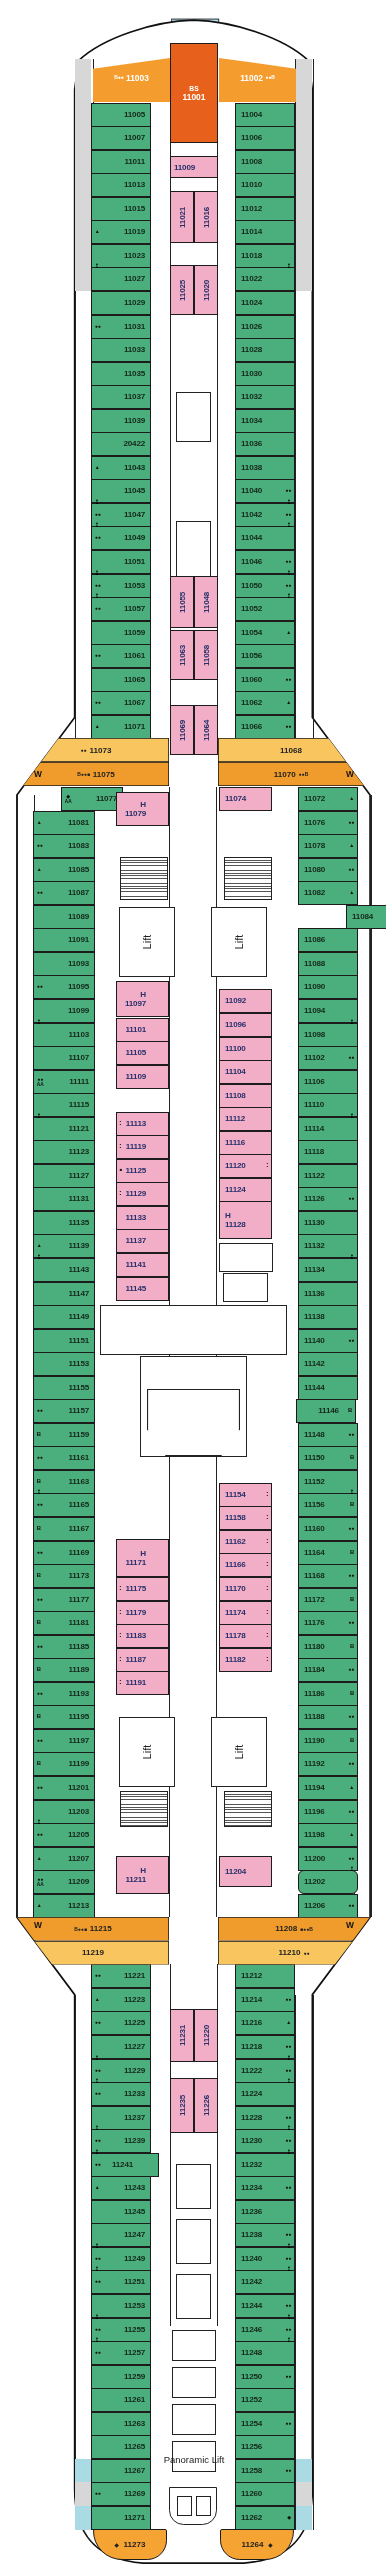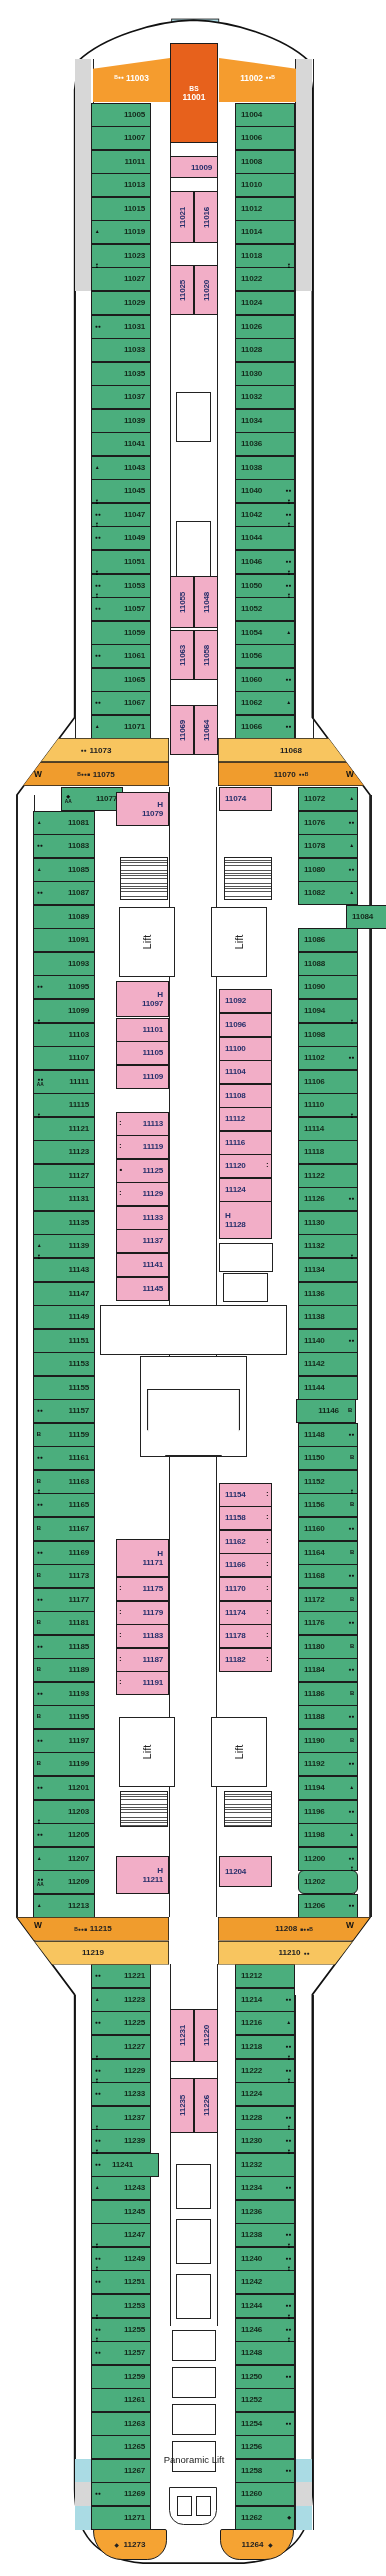--- a/index.html
+++ b/index.html
@@ -7,21 +7,21 @@
         font-family:"Liberation Sans",sans-serif;overflow:hidden;}
   #hull-svg{position:absolute;left:0;top:0;z-index:0;}
   .band{position:absolute;border-right:0.9px solid #222;border-left:0.9px solid #222;z-index:1;}
   .cabin{position:absolute;display:flex;align-items:center;box-sizing:border-box;
          border:0.8px solid #1c1c1c;font-size:8.1px;font-weight:bold;z-index:3;}
   .cabin.g{background:#4bae7d;color:#14291b;}
   .cabin.p{background:#f2aec7;color:#27306b;}
   .cabin .num{white-space:nowrap;letter-spacing:-0.2px;}
   .side-l{justify-content:flex-end;padding-right:5px;}
   .side-r{justify-content:flex-start;padding-left:5px;}
-  .side-il{justify-content:flex-end;padding-right:5px;}
+  .side-il{justify-content:flex-end;padding-right:22px;}
   .side-ir{justify-content:flex-start;padding-left:5px;}
   .sym{font-size:5px;color:#111;line-height:5px;text-align:center;}
   .side-l .sym,.side-il .sym{position:absolute;left:2.8px;}
   .side-r .sym,.side-ir .sym{position:absolute;right:2.8px;}
   .sym .aa{display:block;font-size:4.8px;font-weight:bold;letter-spacing:0;}
   .sym.bsym{font-size:5.9px;font-weight:bold;}
   .sym.sq{font-size:4.2px;line-height:2.8px;}
   .conn{position:absolute;top:-4.5px;font-size:3.9px;line-height:2.6px;color:#000;
         z-index:6;text-align:center;width:5.6px;}
   .conn.cl{left:2.2px;} .conn.cr{right:2.2px;}
@@ -165,21 +165,21 @@
       <div class="cabin g side-l" style="left: 91px; top: 362px; width: 60px; height: 23.5px;">
         <span class="num">11035</span>
       </div>
       <div class="cabin g side-l" style="left: 91px; top: 385px; width: 60px; height: 23.5px;">
         <span class="num">11037</span>
       </div>
       <div class="cabin g side-l" style="left: 91px; top: 409px; width: 60px; height: 23.5px;">
         <span class="num">11039</span>
       </div>
       <div class="cabin g side-l" style="left: 91px; top: 432px; width: 60px; height: 23.5px;">
-        <span class="num">11041</span>
+        <span class="num">20422</span>
       </div>
       <div class="cabin g side-l" style="left: 91px; top: 456px; width: 60px; height: 23.5px;">
         <span class="sym">▲</span>
         <span class="num">11043</span>
       </div>
       <div class="cabin g side-l" style="left: 91px; top: 479px; width: 60px; height: 23.5px;">
         <span class="num">11045</span>
       </div>
       <div class="cabin g side-l" style="left: 91px; top: 503px; width: 60px; height: 23.5px;">
         <span class="sym">●●</span>

